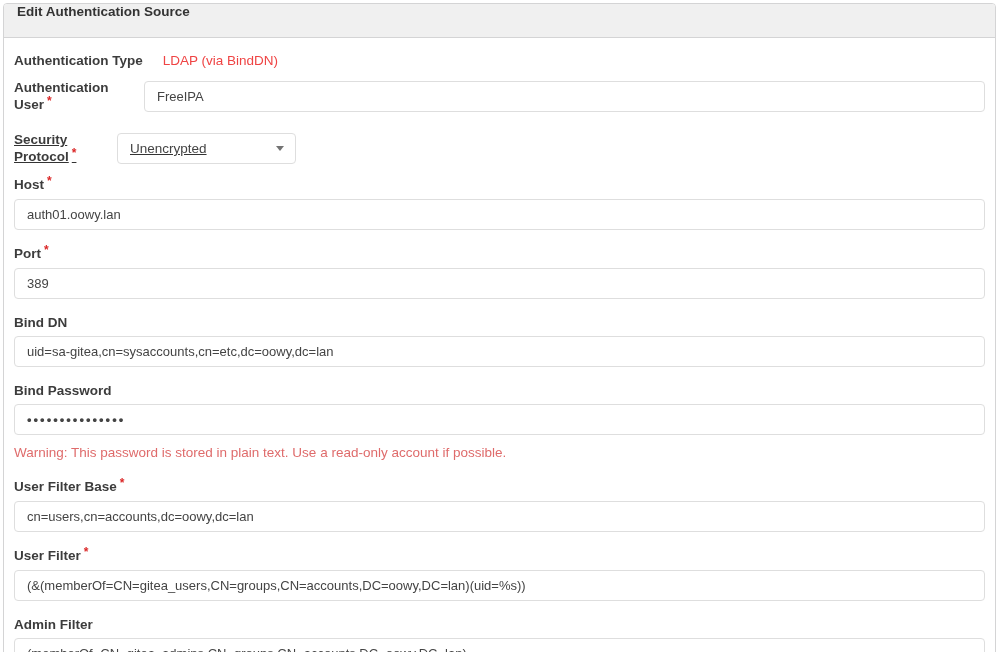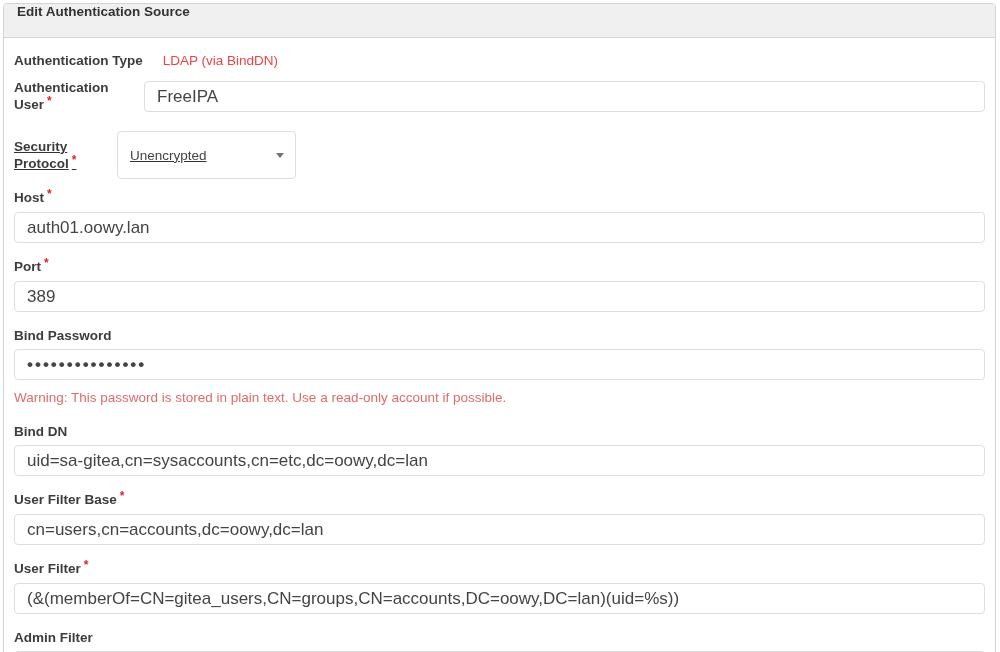--- a/index.html
+++ b/index.html
@@ -59,37 +59,37 @@
     margin-left: 3px;
   }
   .static-value { font-weight: 400; color: #ef4444; }
 
   input.text-input {
     height: 31px;
     border: 1px solid #dedede;
     border-radius: 4px;
     padding: 0 12px;
     font-family: "Liberation Sans", sans-serif;
-    font-size: 17px;
+    font-size: 13px;
     color: #444444;
     background: #ffffff;
     outline: none;
     width: 100%;
     display: block;
   }
   .input-authname { width: 173px; }
   .input-password {
     font-weight: 700;
     letter-spacing: 2px;
     font-size: 13px;
     color: #222222;
   }
   .dropdown {
     width: 179px;
-    height: 48px;
+    height: 31px;
     border: 1px solid #dedede;
     border-radius: 4px;
     background: #ffffff;
     display: flex;
     align-items: center;
     justify-content: space-between;
     padding: 0 11px 0 12px;
     cursor: pointer;
     color: #444444;
   }
@@ -138,29 +138,29 @@
     <div class="field">
       <label class="f-label"><span>Host</span><span class="req">*</span></label>
       <input class="text-input" type="text" value="auth01.oowy.lan" style="">
     </div>
 
     <div class="field">
       <label class="f-label"><span>Port</span><span class="req">*</span></label>
       <input class="text-input" type="text" value="389" style="">
     </div>
 
+    <div class="field">
+      <label class="f-label"><span>Bind DN</span></label>
+      <input class="text-input" type="text" value="uid=sa-gitea,cn=sysaccounts,cn=etc,dc=oowy,dc=lan" style="">
+    </div>
+
     <div class="field" style="margin-bottom:0;">
       <label class="f-label"><span>Bind Password</span></label>
       <input class="text-input input-password" type="text" value="•••••••••••••••" style="">
       <div class="warning-text">Warning: This password is stored in plain text. Use a read-only account if possible.</div>
-    </div>
-
-    <div class="field">
-      <label class="f-label"><span>Bind DN</span></label>
-      <input class="text-input" type="text" value="uid=sa-gitea,cn=sysaccounts,cn=etc,dc=oowy,dc=lan" style="">
     </div>
 
     <div class="field">
       <label class="f-label"><span>User Filter Base</span><span class="req">*</span></label>
       <input class="text-input" type="text" value="cn=users,cn=accounts,dc=oowy,dc=lan" style="">
     </div>
 
     <div class="field">
       <label class="f-label"><span>User Filter</span><span class="req">*</span></label>
       <input class="text-input" type="text" value="(&amp;(memberOf=CN=gitea_users,CN=groups,CN=accounts,DC=oowy,DC=lan)(uid=%s))" style="">

